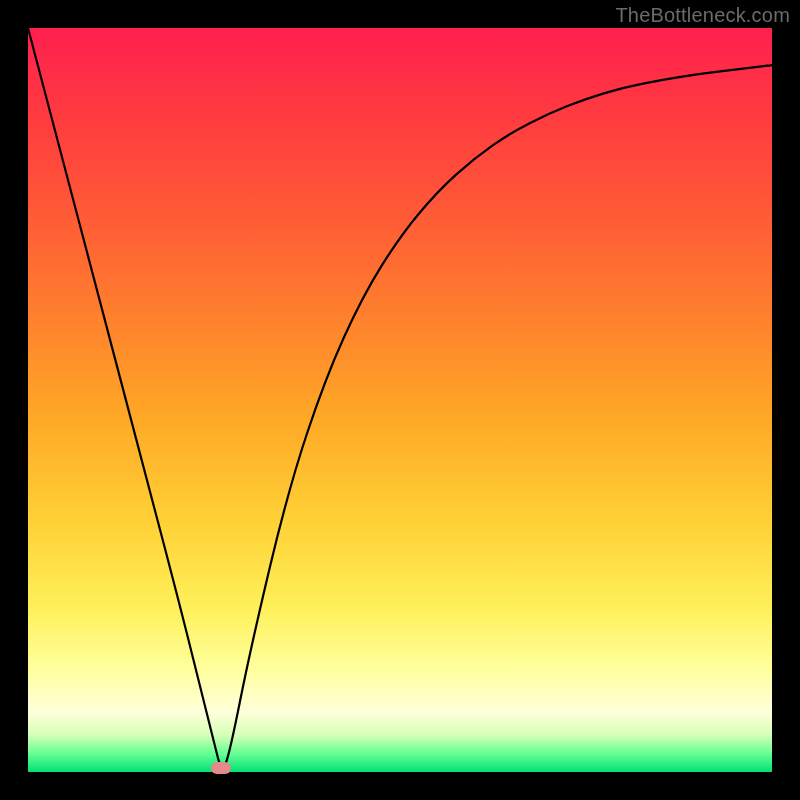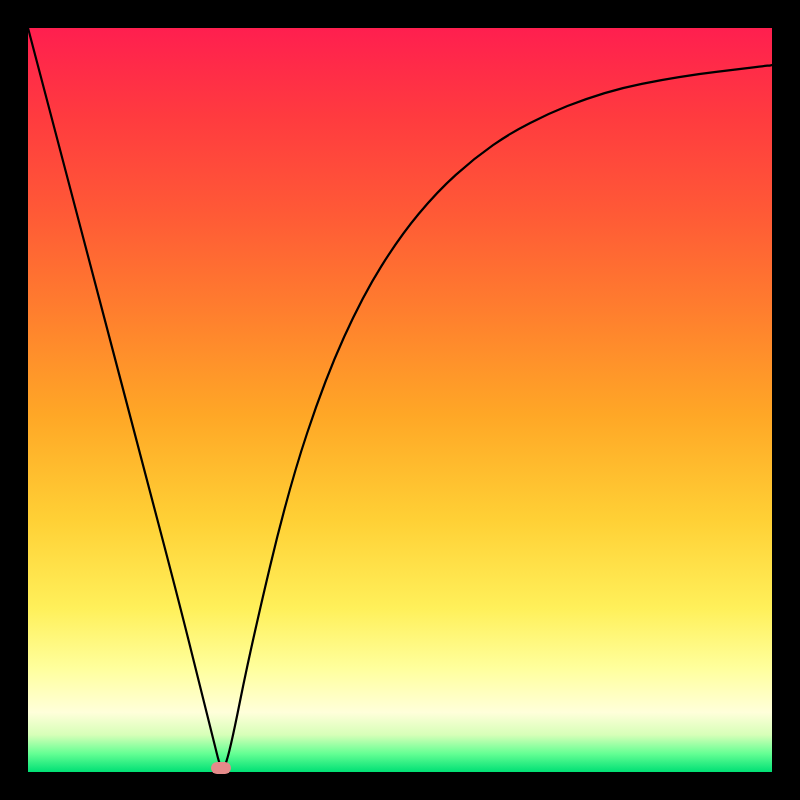--- a/index.html
+++ b/index.html
@@ -73,20 +73,21 @@
     height: 12px;
     background: #e58a8a;
     border-radius: 6px;
     transform: translate(-50%, -50%);
   }
 </style>
 </head>
 <body>
 
 <div class="frame">
+  <div class="attribution">TheBottleneck.com</div>
 
   <div class="plot-area">
     <div class="gradient-bg"></div>
     <svg class="curve" viewBox="0 0 744 744" preserveAspectRatio="none">
       <path d="M 0.0 0.0 Q 37.2 141.4 55.8 212.0 Q 74.4 282.7 93.0 353.4 Q 111.6 424.1 130.2 494.8 Q 148.8 565.4 160.0 610.1 Q 171.1 654.7 178.6 684.5 Q 186.0 714.2 189.7 729.1 Q 193.4 744.0 197.2 736.6 Q 200.9 729.1 212.0 673.3 Q 223.2 617.5 241.8 539.4 Q 260.4 461.3 279.0 405.5 Q 297.6 349.7 316.2 308.8 Q 334.8 267.8 353.4 238.1 Q 372.0 208.3 390.6 186.0 Q 409.2 163.7 427.8 146.9 Q 446.4 130.2 465.0 117.2 Q 483.6 104.2 502.2 94.9 Q 520.8 85.6 539.4 78.1 Q 558.0 70.7 576.6 65.1 Q 595.2 59.5 613.8 55.8 Q 632.4 52.1 651.0 49.1 Q 669.6 46.1 688.2 43.9 Q 706.8 41.7 725.4 39.4 T 744.0 37.2"></path>
     </svg>
     <div class="marker" style="left: 193.44px; top: 740px;"></div>
   </div>
 </div>
 

